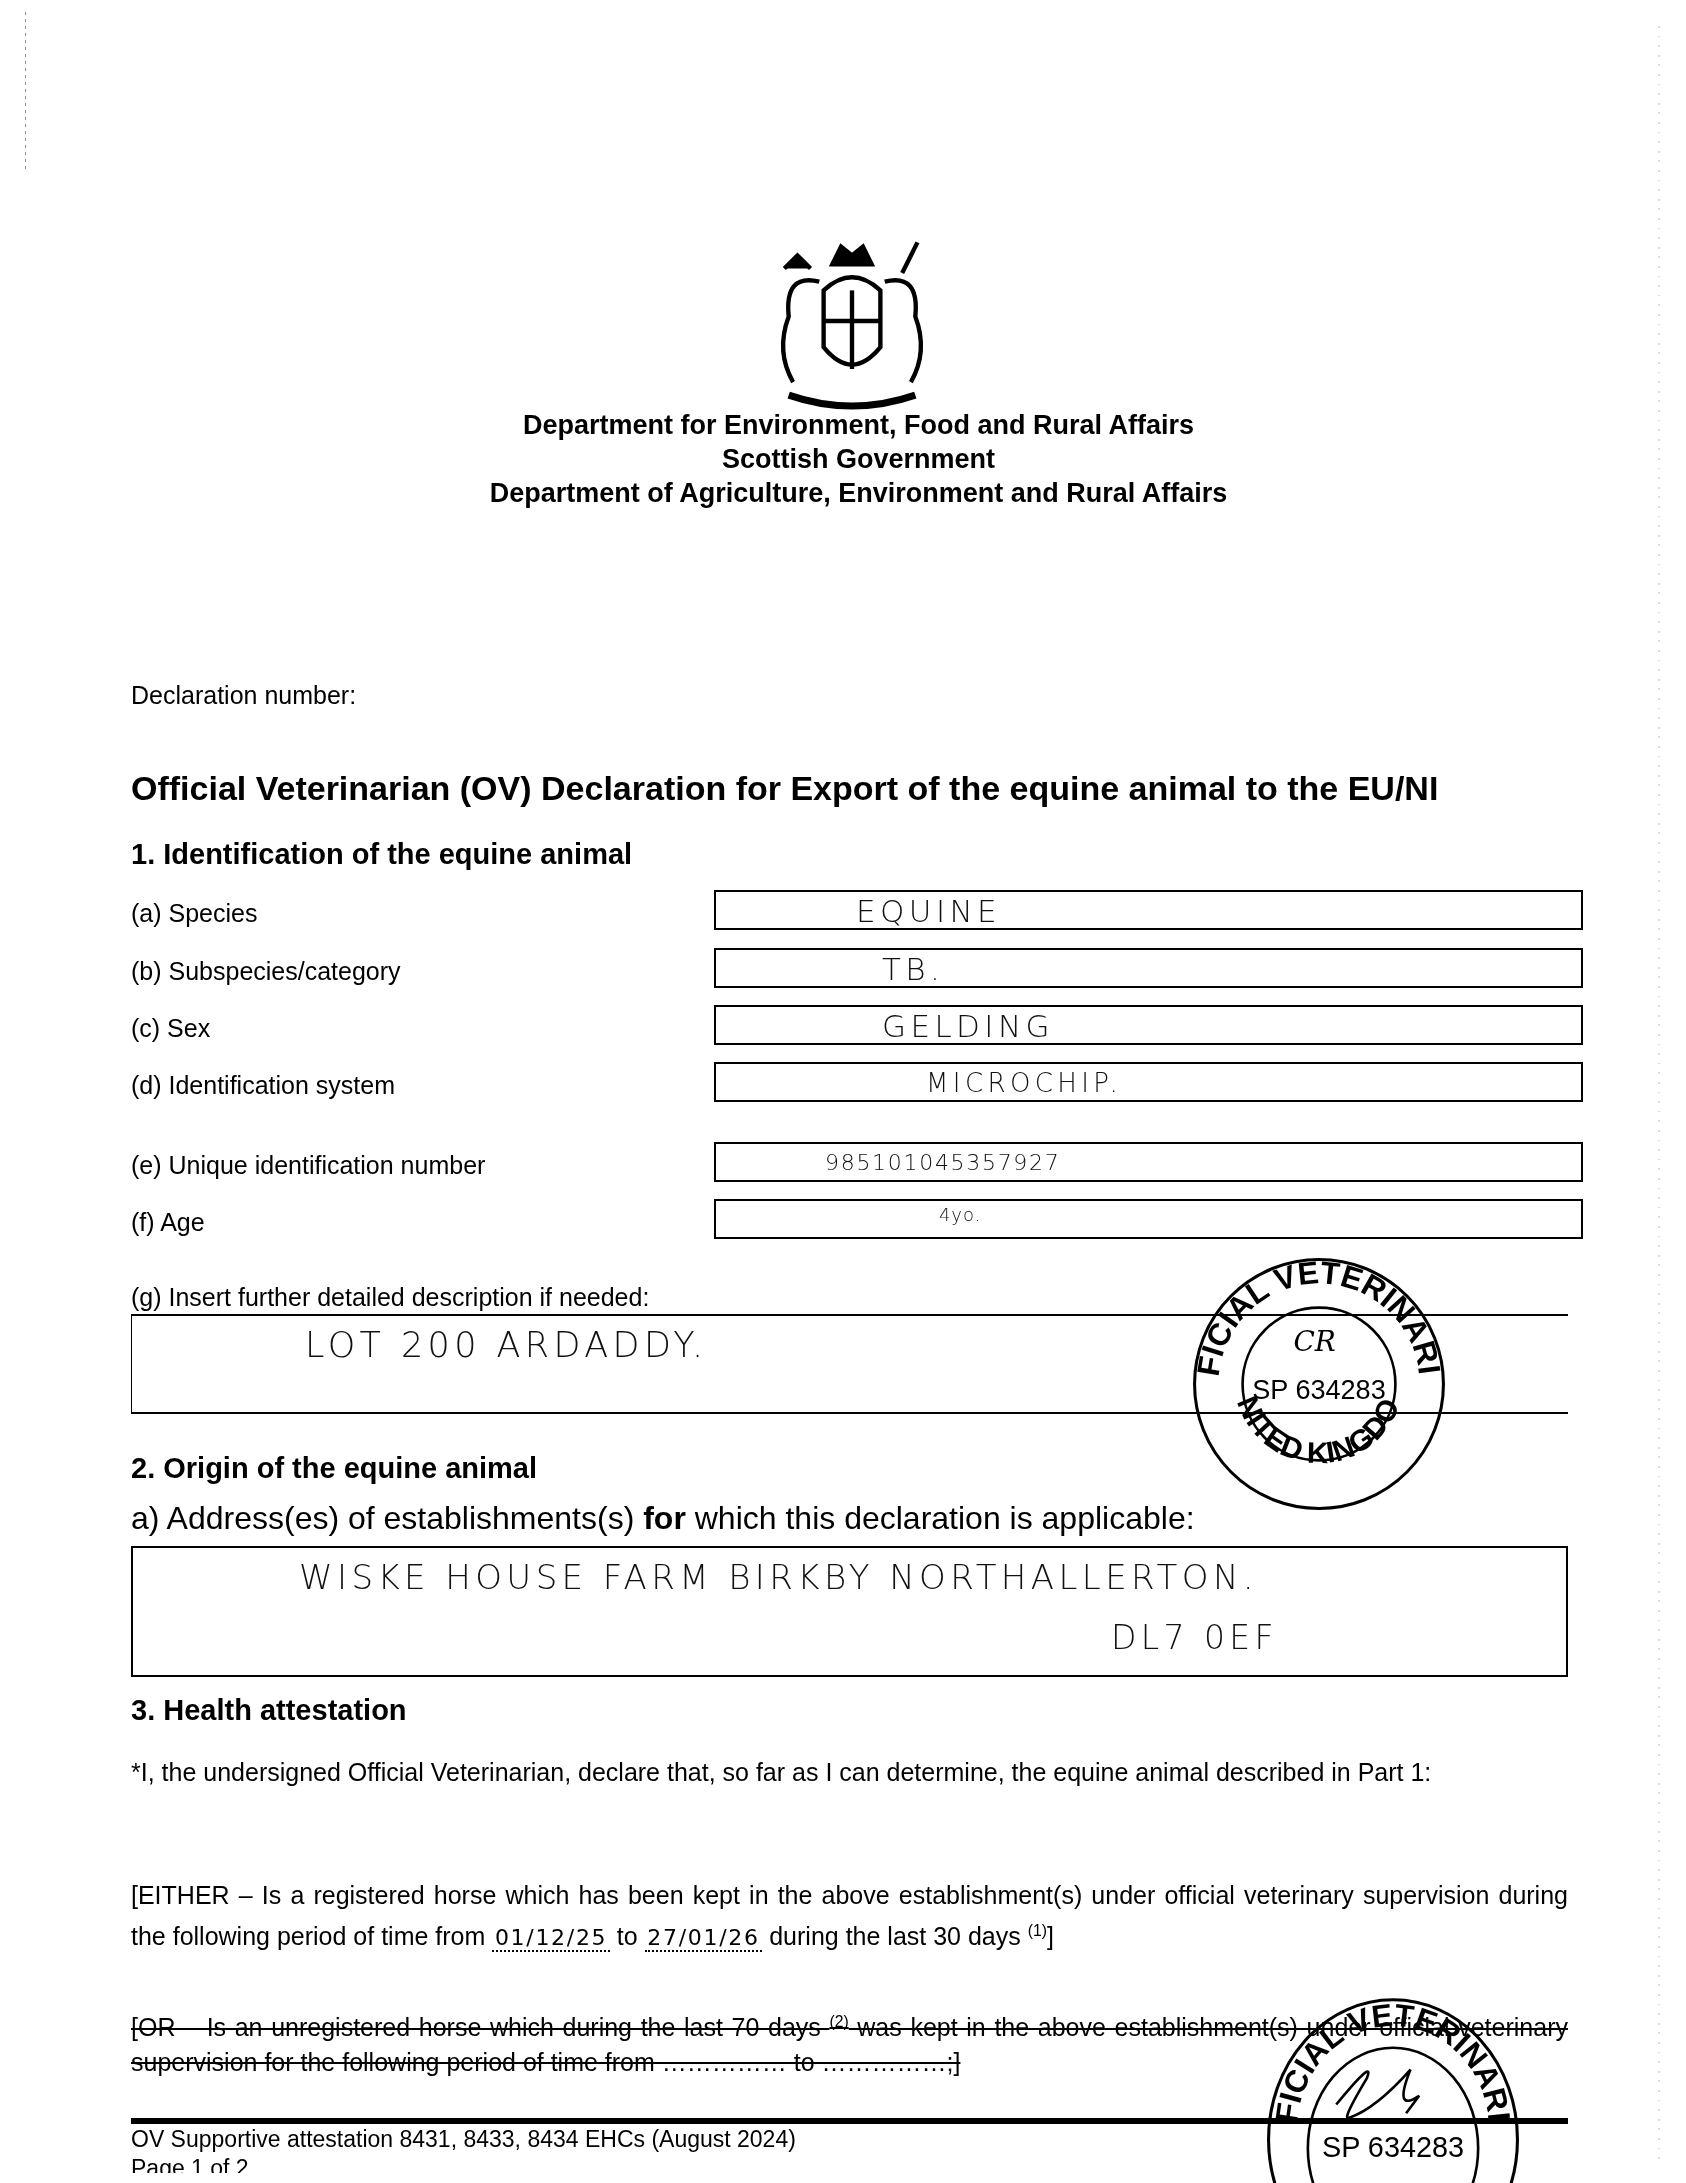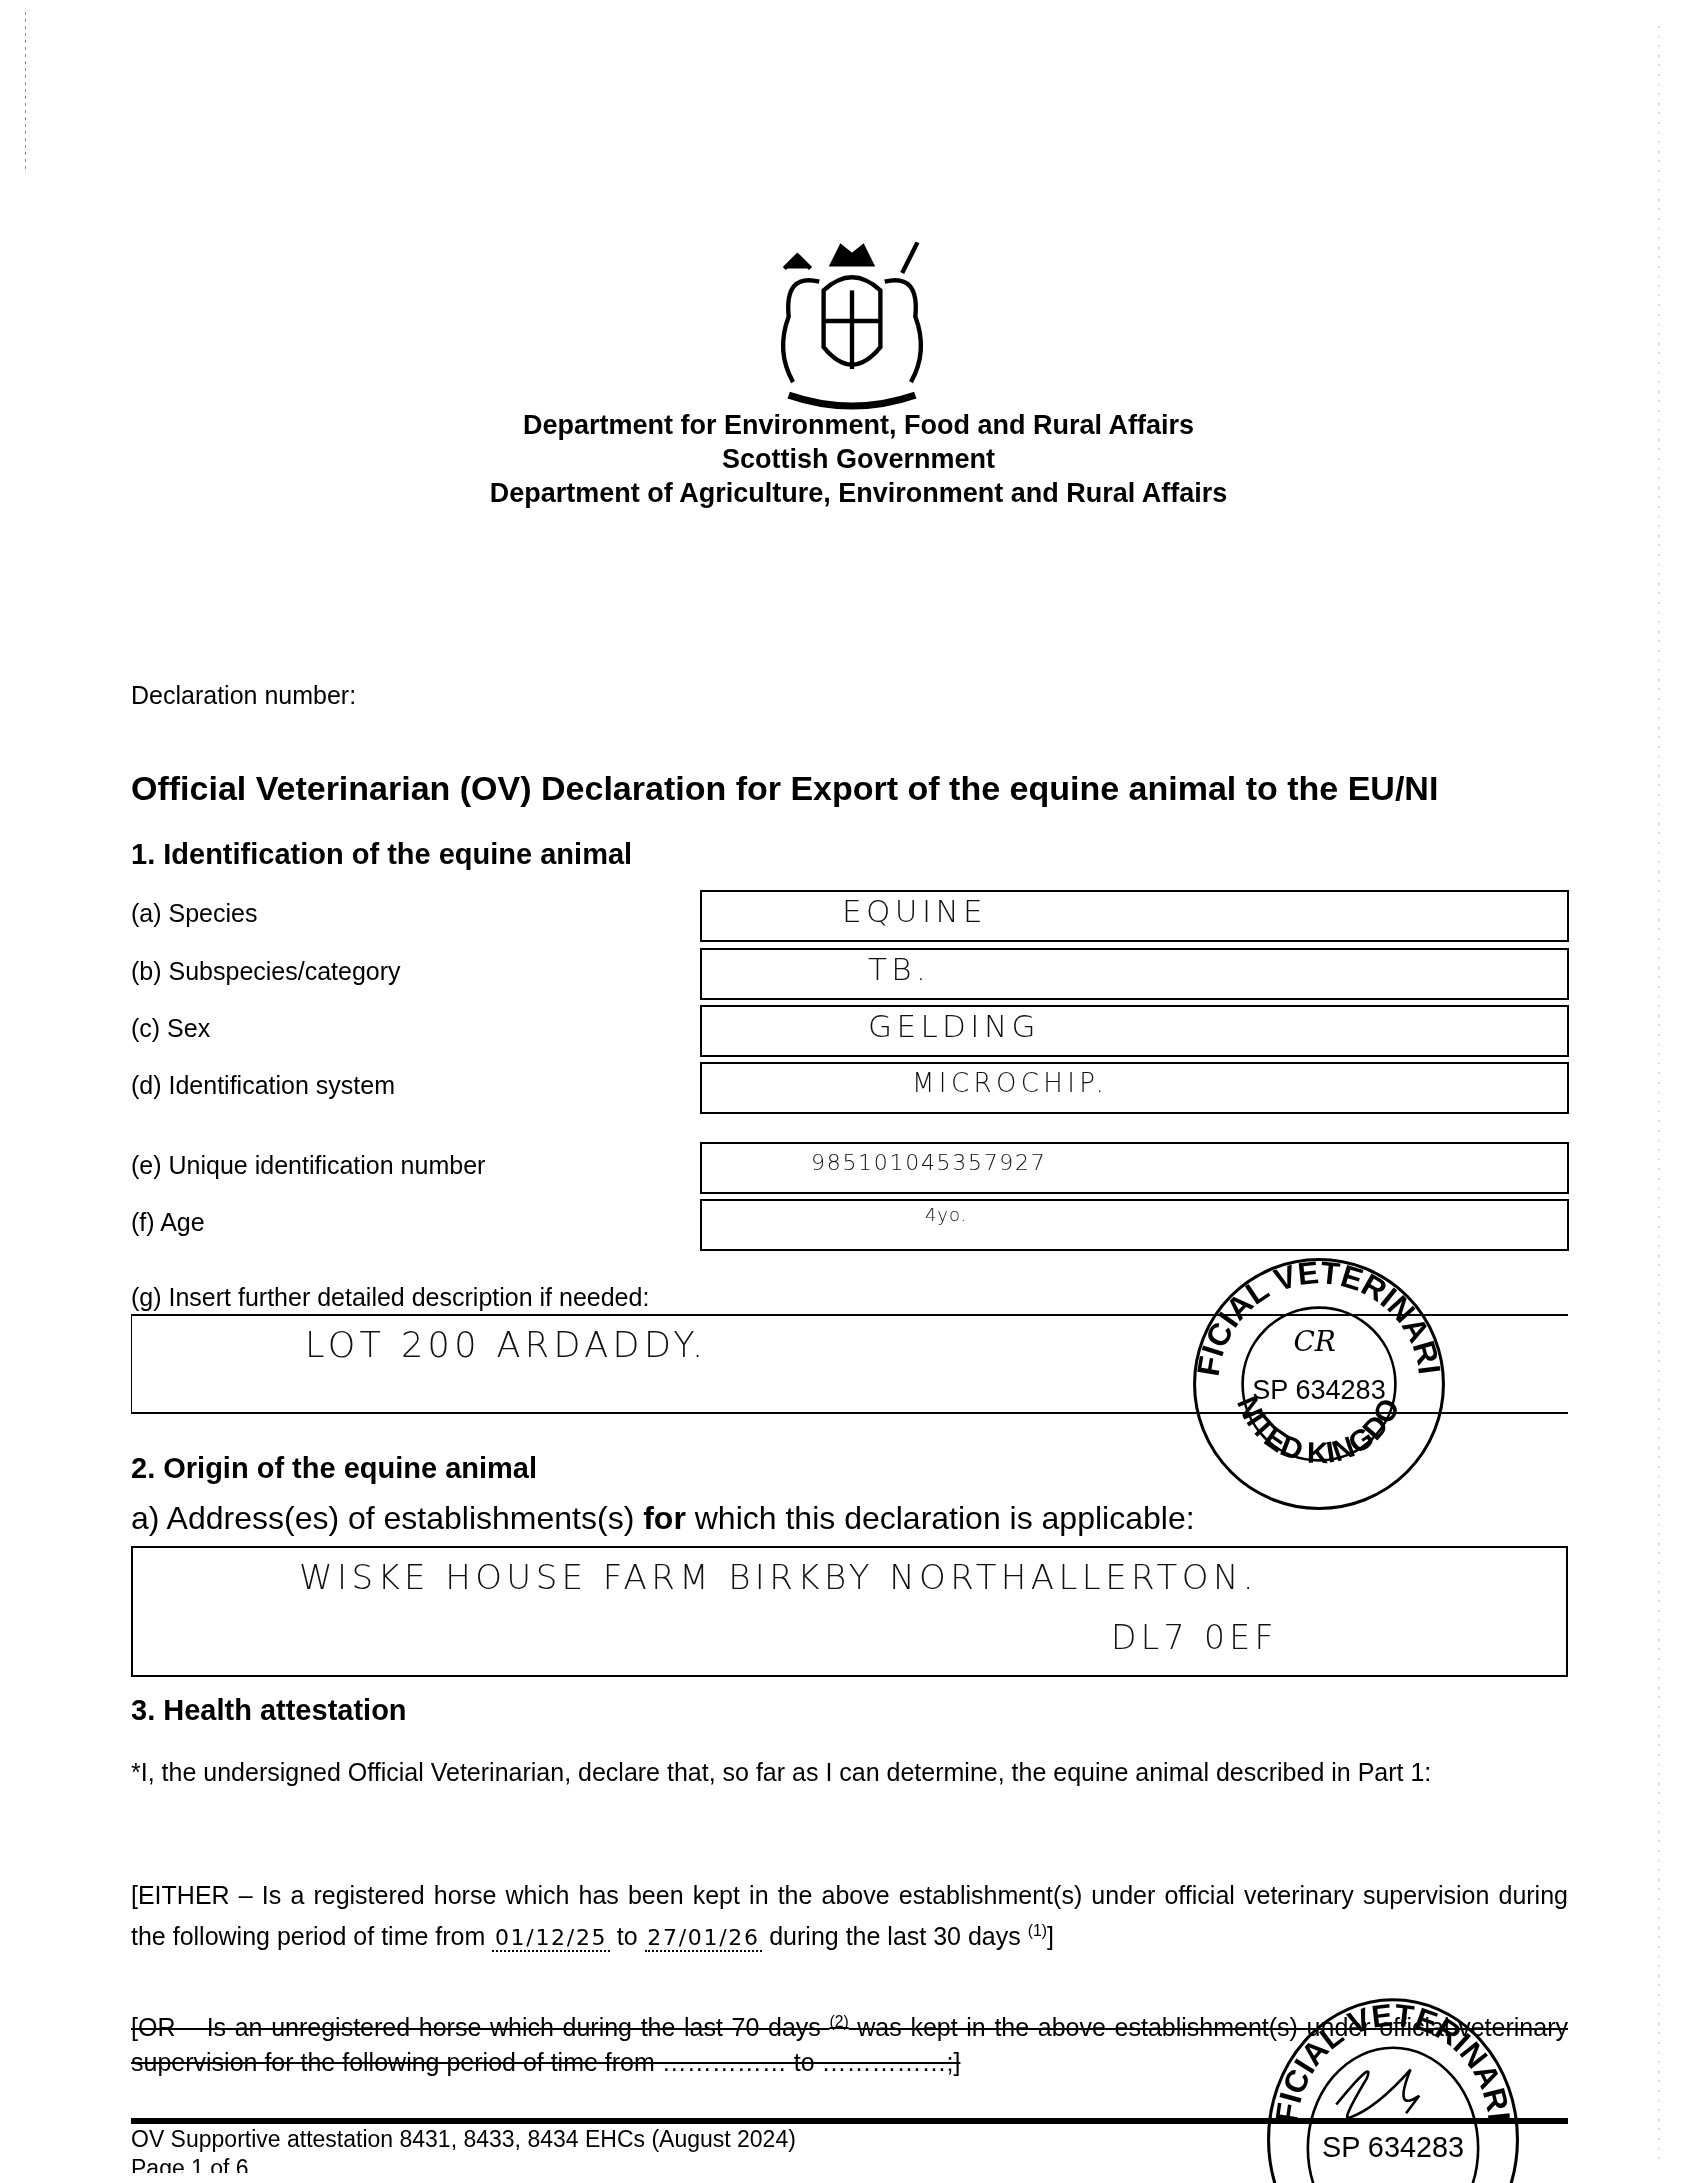--- a/index.html
+++ b/index.html
@@ -17,21 +17,21 @@
   .dept { left: 0; width: 1687px; text-align: center; font-weight: bold; font-size: 27px; line-height: 34px; padding-left: 15px; }
   .dept-wrap { top: 408px; }
 
   .label { font-size: 25px; left: 131px; }
   .decl-number { top: 681px; }
   .title { left: 131px; top: 769px; font-size: 34px; font-weight: bold; white-space: nowrap; }
   .h2 { left: 131px; font-size: 29px; font-weight: bold; }
 
   .field-row { left: 131px; width: 1437px; height: 44px; }
   .field-row .lbl { position: absolute; left: 0; top: 8.7px; font-size: 25px; }
-  .field-row .box { position: absolute; left: 569px; top: 0; width: 869px; height: 52px;
+  .field-row .box { position: absolute; left: 583px; top: 0; width: 869px; height: 40px;
     border: 2.2px solid #000; box-sizing: border-box; }
   .hand { font-family: "DejaVu Sans", sans-serif; font-weight: 300; letter-spacing: 4.4px; color: #111;
     position: absolute; white-space: nowrap; }
   .field-row .hand { top: 0.9px; font-size: 31px; }
 
   .desc-label { left: 131px; top: 1283px; font-size: 25px; }
   .desc-box { left: 131px; top: 1314px; width: 1437px; height: 100px; border-top: 2.6px solid #000; border-bottom: 2.6px solid #000; border-left: 1.7px solid #000; box-sizing: border-box; }
   .addr-label { left: 131px; top: 1500px; font-size: 32px; }
   .addr-box { left: 131px; top: 1546px; width: 1437px; height: 131px; border: 2.2px solid #000; box-sizing: border-box; }
 
@@ -138,21 +138,21 @@
 <div class="abs para" style="top:1878px">
   <span>[EITHER – Is a registered horse which has been kept in the above establishment(s) under official veterinary supervision during the following period of time from </span><span class="hand-inline">01/12/25</span><span> to </span><span class="hand-inline">27/01/26</span><span> during the last 30 days </span><sup>(1)</sup><span>]</span>
 </div>
 
 <div class="abs para strike" style="top:2004px">
   <span>[OR – Is an unregistered horse which during the last 70 days </span><sup>(2)</sup><span> was kept in the above establishment(s) under official veterinary supervision for the following period of time from …………… to ……………;]</span>
 </div>
 
 <div class="abs footer-rule"></div>
 <div class="abs footer-text">OV Supportive attestation 8431, 8433, 8434 EHCs (August 2024)</div>
-<div class="abs footer-cut">Page 1 of 6</div>
+<div class="abs footer-cut">Page 1 of 2</div>
 
 <svg class="abs stamp stamp-1" viewBox="0 0 600 600">
   <defs>
     <path id="arcTop1" d="M70 300 A230 230 0 0 1 530 300"></path>
     <path id="arcBot1" d="M110 330 A195 195 0 0 0 490 330"></path>
   </defs>
   <circle cx="300" cy="300" r="285" fill="none" stroke="#000" stroke-width="7"></circle>
   <circle cx="300" cy="300" r="175" fill="none" stroke="#000" stroke-width="6"></circle>
   <text font-family="Liberation Sans, sans-serif" font-size="72" font-weight="bold"><textPath href="#arcTop1" startOffset="50%" text-anchor="middle">OFFICIAL VETERINARIAN</textPath></text>
   <text font-family="Liberation Sans, sans-serif" font-size="68" font-weight="bold"><textPath href="#arcBot1" startOffset="50%" text-anchor="middle">UNITED KINGDOM</textPath></text>

